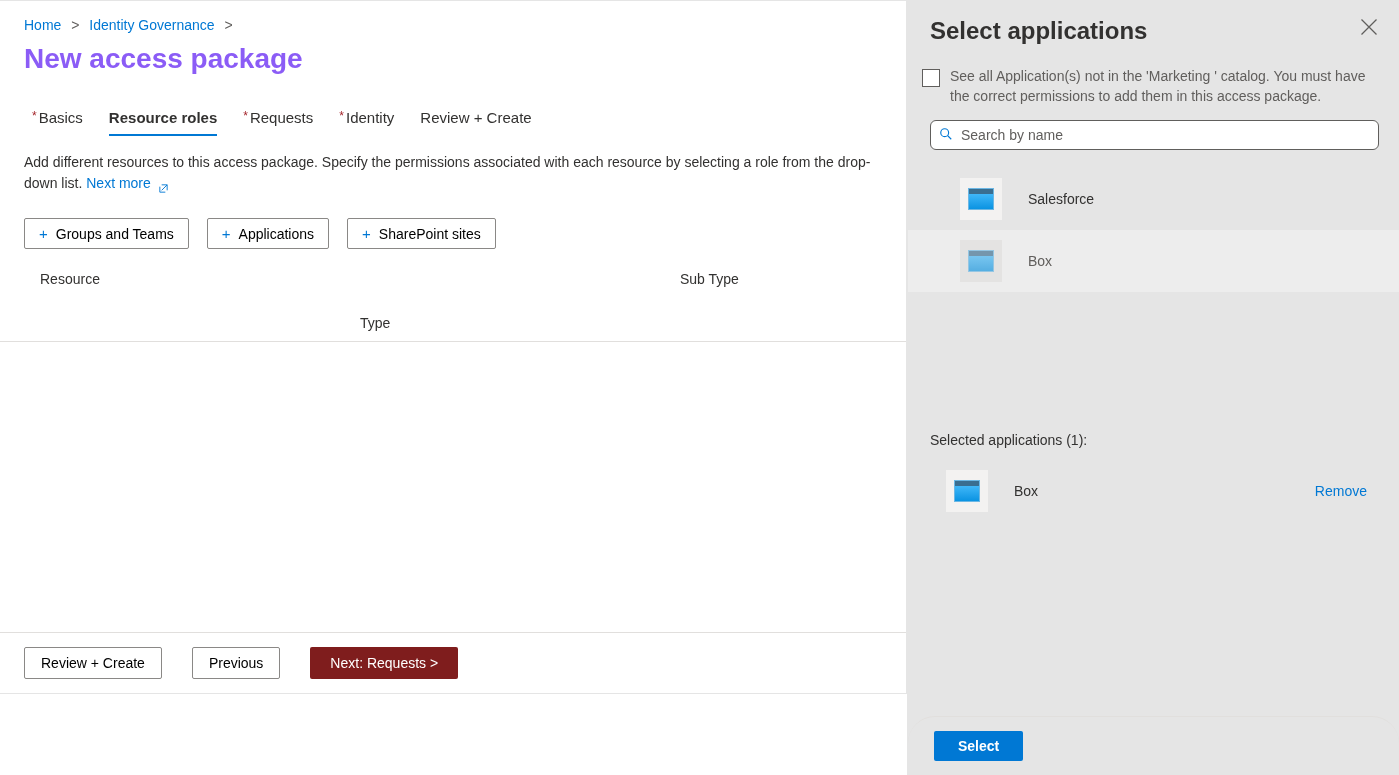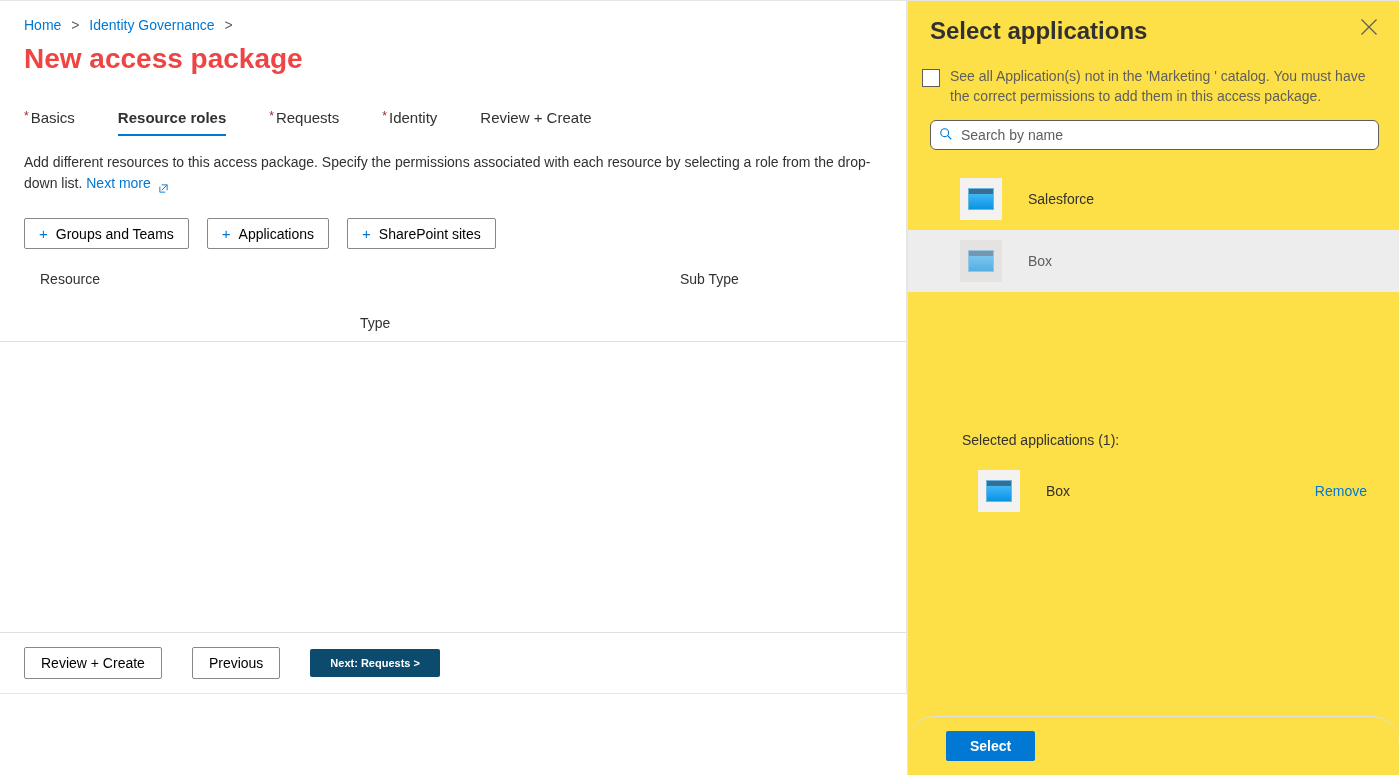--- a/index.html
+++ b/index.html
@@ -25,26 +25,26 @@
   .breadcrumb {
     padding: 16px 24px 4px 24px;
     font-size: 14px;
   }
   .breadcrumb a { color: #0078d4; text-decoration: none; }
   .breadcrumb .sep { color: #605e5c; margin: 0 6px; }
   .page-title {
     font-size: 28px;
     font-weight: 600;
     padding: 6px 24px 28px 24px;
-    color: #ef4444;
+    color: #8b5cf6;
   }
   .tabs {
     display: flex;
-    gap: 43px;
-    padding: 6px 24px 0 24px;
+    gap: 26px;
+    padding: 6px 24px 0 32px;
   }
   .tab {
     position: relative;
     padding-bottom: 10px;
     font-size: 15px;
     color: #323130;
     cursor: pointer;
   }
   .tab.active { font-weight: 600; }
   .tab.active::after {
@@ -99,36 +99,36 @@
   }
   .btn-outline {
     border: 1px solid #8a8886;
     background: #ffffff;
     padding: 7px 16px;
     border-radius: 2px;
     font-size: 14px;
     cursor: pointer;
   }
   .btn-primary {
-    background: #0c4a6e;
+    background: #7f1d1d;
     color: #ffffff;
     border: none;
     padding: 8px 20px;
     border-radius: 2px;
-    font-size: 11px;
-    font-weight: 700;
+    font-size: 14px;
+    font-weight: 400;
     cursor: pointer;
   }
 
   
   .panel {
     position: absolute;
     right: 0; top: 0; bottom: 0;
     width: 492px;
-    background: #fde047;
+    background: #e5e5e5;
     border-left: 1px solid #e5e5e5;
     border-top: 1px solid #e5e5e5;
     display: flex;
     flex-direction: column;
   }
   .panel-header {
     display: flex;
     justify-content: space-between;
     align-items: flex-start;
     padding: 16px 20px 12px 22px;
@@ -214,41 +214,40 @@
   }
   .app-item.selected .app-glyph {
     opacity: 0.65;
   }
   .app-label { font-size: 14px; color: #323130; }
   .app-item.selected .app-label { color: #605e5c; }
 
   .selected-section {
     padding: 20px 22px 0 22px;
     margin-top: 120px;
-    margin-left: 32px;
   }
   .selected-title { font-size: 14px; color: #323130; margin-bottom: 16px; }
   .selected-item {
     display: flex;
     align-items: center;
     gap: 26px;
     padding: 6px 0 6px 16px;
   }
   .remove-link {
     margin-left: auto;
     color: #0078d4;
     font-size: 14px;
     cursor: pointer;
     padding-right: 10px;
   }
   .panel-footer {
     position: absolute;
     bottom: 0; left: 0; right: 0;
     border-top: 1px solid #e1dfdd;
-    padding: 14px 38px;
+    padding: 14px 26px;
     border-radius: 27px;
   }
   .select-btn {
     background: #0078d4;
     color: #fff;
     border: none;
     padding: 7px 24px;
     font-size: 14px;
     font-weight: 600;
     border-radius: 2px;

